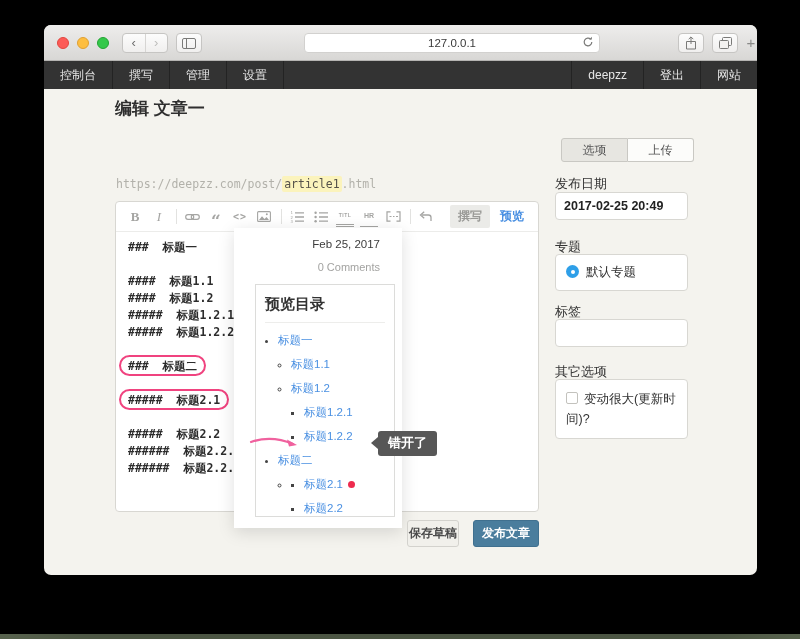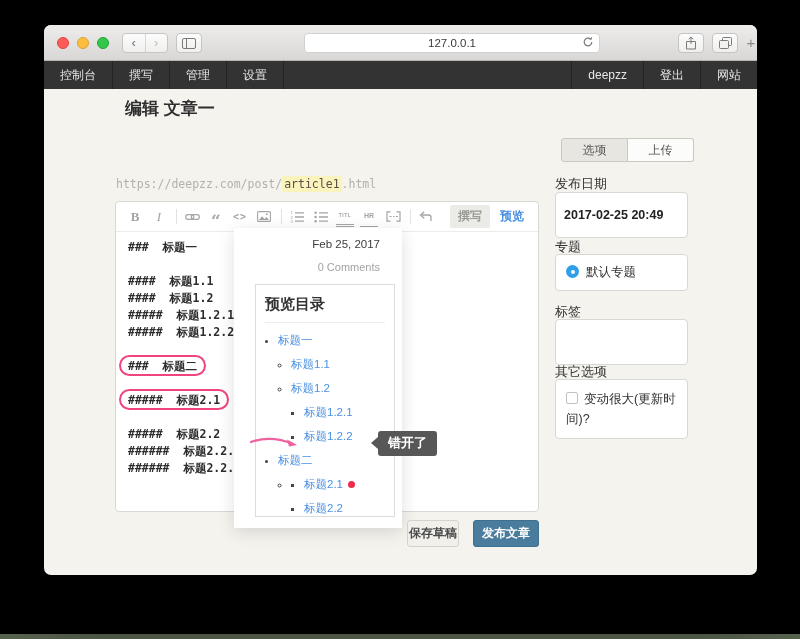--- a/index.html
+++ b/index.html
@@ -37,21 +37,21 @@
               font-size:15px; text-align:center; line-height:19px; }
 
   
   .nav { position:absolute; left:0; top:36px; width:100%; height:28px; background:#333;
          display:flex; align-items:stretch; font-size:12px; color:#e6e6e6; }
   .nav-item { display:flex; align-items:center; padding:0 16px; border-right:1px solid #232323; cursor:default; }
   .nav-spacer { flex:1; }
   .nav-item.r { border-right:none; border-left:1px solid #232323; }
 
   
-  .page-title { position:absolute; left:81px; top:72px; font-size:17px; font-weight:bold; color:#2f2f2f; }
+  .page-title { position:absolute; left:71px; top:72px; font-size:17px; font-weight:bold; color:#2f2f2f; }
   .title-input { position:absolute; left:71px; top:116px; width:424px; height:28px; background:#fff;
                  border:1px solid #d8d7d2; border-radius:4px; font-size:13.5px; font-weight:bold;
                  color:#222; padding:0 10px; font-family:"Liberation Sans",sans-serif; }
   .permalink { position:absolute; left:72px; top:152px; font-family:"DejaVu Sans Mono",monospace;
                font-size:11.5px; color:#b2b1aa; }
   .permalink .slug { background:#fbf3bc; color:#55514a; padding:1px 2px; border-radius:2px;text-align:right; }
 
   
   .editor { position:absolute; left:71px; top:176px; width:424px; height:311px; background:#fff;
             border:1px solid #d8d7d2; border-radius:4px; }
@@ -104,21 +104,21 @@
              border-right:7px solid #575757; border-left:none; }
   .arrow-svg { position:absolute; left:205px; top:410px; }
 
   
   .sb-tabs { position:absolute; left:517px; top:113px; width:133px; height:24px; display:flex; }
   .sb-tab { flex:1; border:1px solid #c9c8c3; font-size:12px; color:#555; display:flex;
             align-items:center; justify-content:center; cursor:pointer; }
   .sb-tab.active { background:#e7e6e1; border-radius:3px 0 0 3px; }
   .sb-tab.idle { background:#fcfcfa; border-left:none; border-radius:0 3px 3px 0; }
   .sb-label { position:absolute; left:511px; font-size:13px; font-weight:normal; color:#333; }
-  .sb-input { position:absolute; left:511px; width:133px; height:46px; background:#fff;
+  .sb-input { position:absolute; left:511px; width:133px; height:28px; background:#fff;
               border:1px solid #d8d7d2; border-radius:4px; padding:0 8px; font-size:12.5px;
               font-weight:bold; color:#222; font-family:"Liberation Sans",sans-serif; }
   .sb-box { position:absolute; left:511px; width:133px; background:#fff;
             border:1px solid #d8d7d2; border-radius:4px; padding:9px 10px; font-size:12.5px; color:#333; }
   .radio { display:inline-block; width:13px; height:13px; border-radius:50%; background:#2e9fe8;
            position:relative; vertical-align:-2px; margin-right:7px; }
   .radio::after { content:""; position:absolute; left:4.5px; top:4.5px; width:4px; height:4px;
            border-radius:50%; background:#fff; }
   .checkbox { display:inline-block; width:12px; height:12px; border:1px solid #c3c2bd; border-radius:2px;
            background:#fff; vertical-align:-1px; margin-right:6px; }

